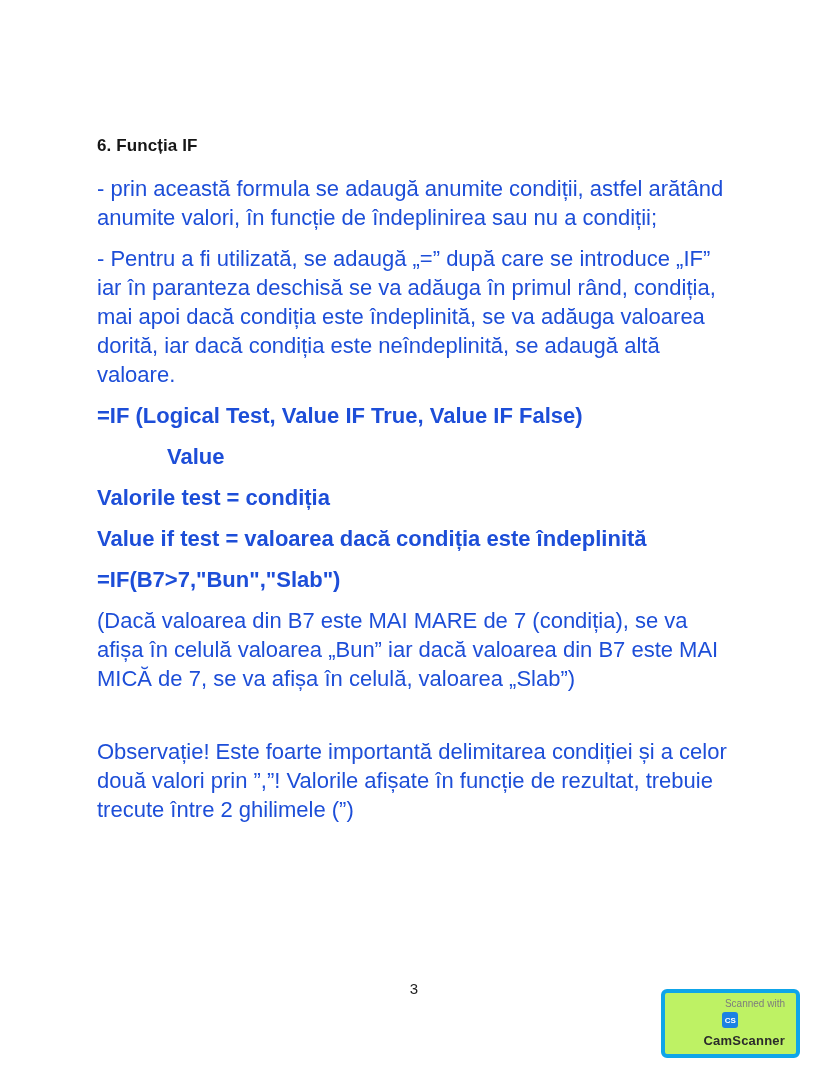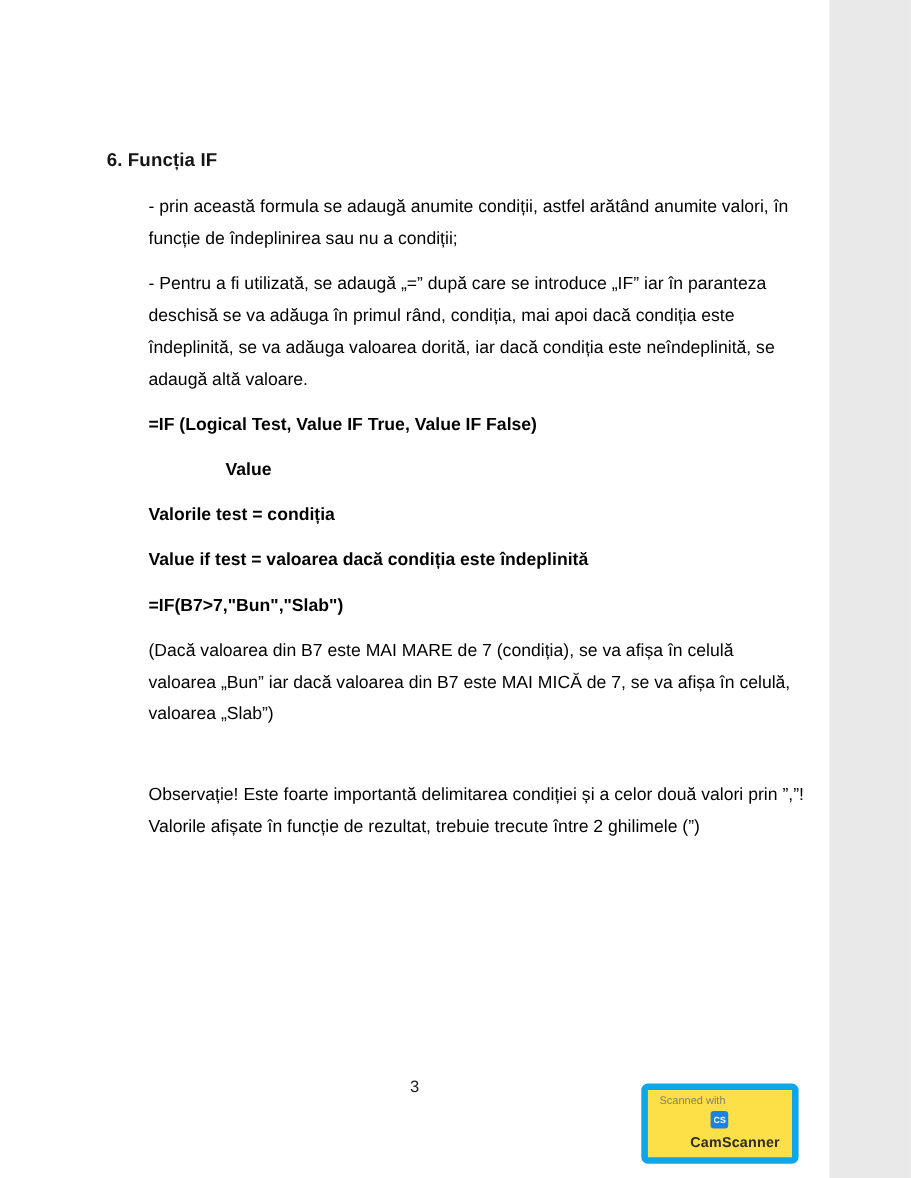--- a/index.html
+++ b/index.html
@@ -5,21 +5,21 @@
   * { margin: 0; padding: 0; box-sizing: border-box; }
 
   html, body {
     width: 828px;
     background: #e9e9e9;
     font-family: "Liberation Sans", sans-serif;
   }
 
   .page {
     position: relative;
-    width: 754px;
+    width: 828px;
     height: 1071px;
     background: #ffffff;
     overflow: hidden;
   }
 
   .content {
     position: absolute;
     top: 136px;
     left: 97px;
     width: 634px;
@@ -27,26 +27,25 @@
   }
 
   .heading {
     font-size: 17px;
     font-weight: 700;
     margin-bottom: 18px;
     letter-spacing: 0.1px;
   }
 
   .para {
-    font-size: 16px;
+    font-size: 22px;
     line-height: 29px;
     margin-bottom: 12px;
     font-weight: 400;
-    color: #000000;
-    margin-left: 38px;
+    color: #1d4ed8;
   }
 
   .para.bold { font-weight: 700; }
 
   .para.indent { padding-left: 70px; }
 
   .para.gap-top { margin-top: 44px; }
 
   .page-number {
     position: absolute;
@@ -55,25 +54,25 @@
     width: 100%;
     text-align: center;
     font-size: 15px;
     color: #222222;
   }
 
   .cam-badge {
     position: absolute;
     right: 28px;
     bottom: 13px;
-    background: #fde047;
-    border: 6px solid #0ea5e9;
+    background: #bef264;
+    border: 4px solid #0ea5e9;
     border-radius: 6px;
     padding: 5px 11px 6px 11px;
-    text-align: left;
+    text-align: right;
   }
 
   .cam-top {
     font-size: 10px;
     color: #7d7d7d;
     margin-bottom: 3px;
   }
 
   .cam-bottom {
     display: flex;

